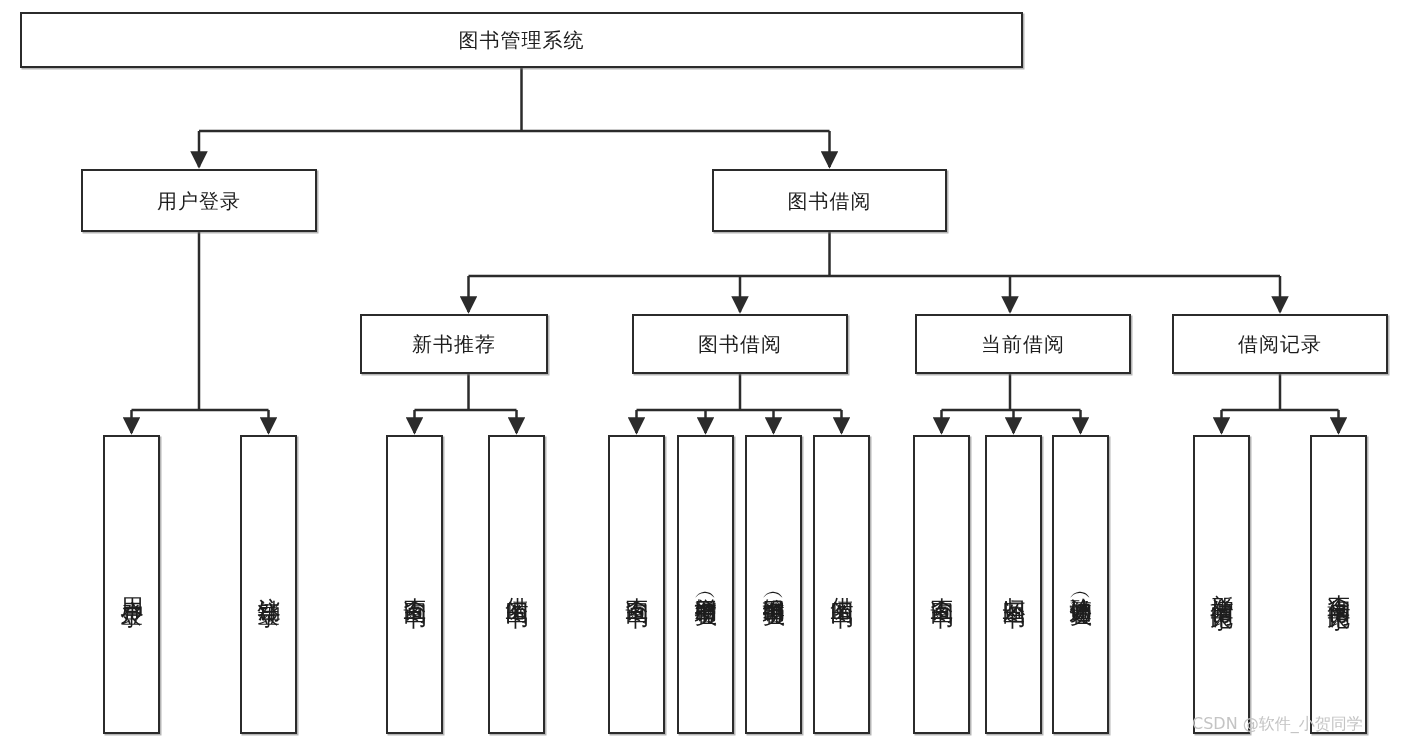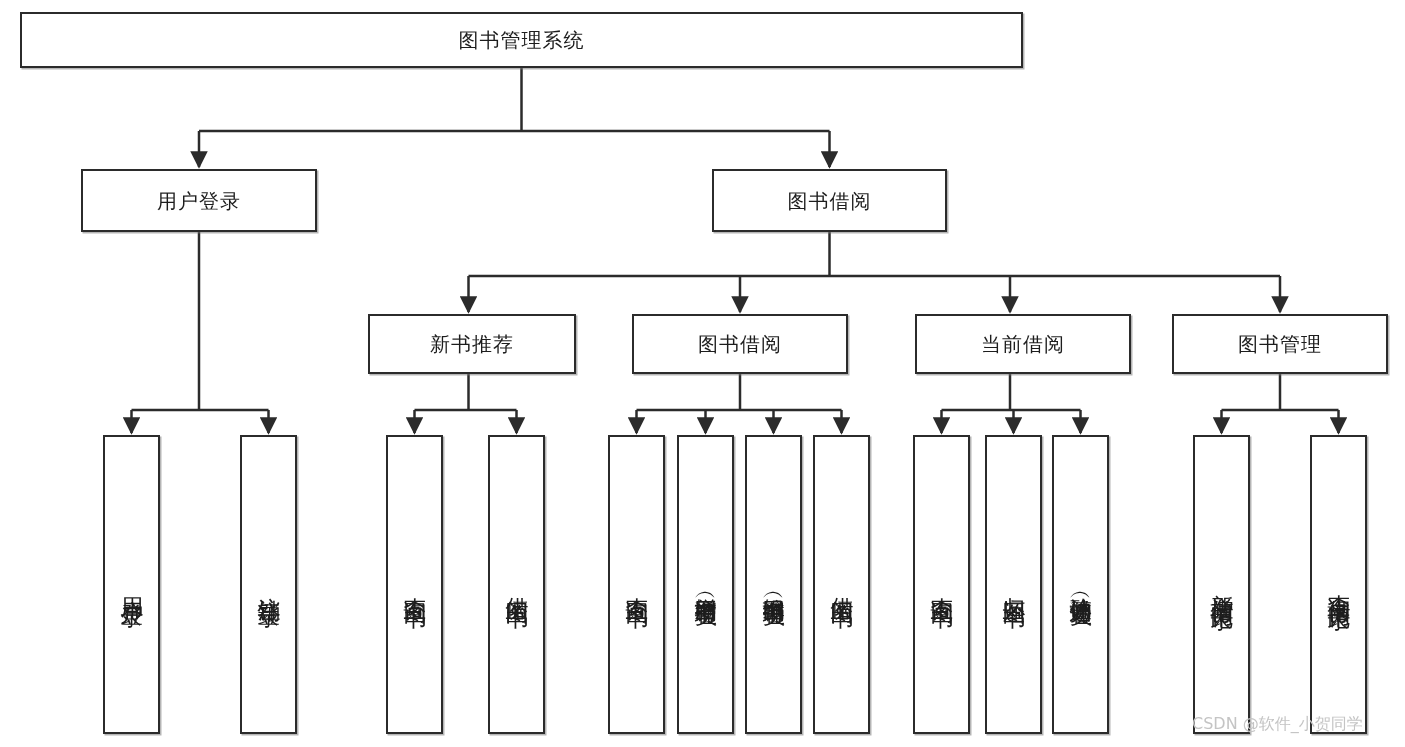--- a/index.html
+++ b/index.html
@@ -100,31 +100,31 @@
 
 <div class="node-box" style="left: 20px; top: 12px; width: 1003px; height: 56px;">
       <div class="node-label-h">图书管理系统</div>
     </div>
     <div class="node-box" style="left: 81px; top: 169px; width: 236px; height: 63px;">
       <div class="node-label-h">用户登录</div>
     </div>
     <div class="node-box" style="left: 712px; top: 169px; width: 235px; height: 63px;">
       <div class="node-label-h">图书借阅</div>
     </div>
-    <div class="node-box" style="left: 360px; top: 314px; width: 208px; height: 60px; margin-left: 8px;">
+    <div class="node-box" style="left: 360px; top: 314px; width: 188px; height: 60px;">
       <div class="node-label-h">新书推荐</div>
     </div>
     <div class="node-box" style="left: 632px; top: 314px; width: 216px; height: 60px; padding-left: 35px;">
       <div class="node-label-h">图书借阅</div>
     </div>
     <div class="node-box" style="left: 902px; top: 314px; width: 216px; height: 60px; margin-left: 13px;">
       <div class="node-label-h">当前借阅</div>
     </div>
     <div class="node-box" style="left: 1172px; top: 314px; width: 216px; height: 60px;">
-      <div class="node-label-h">图书管理</div>
+      <div class="node-label-h">借阅记录</div>
     </div>
     <div class="node-box" style="left: 103px; top: 435px; width: 57px; height: 299px;">
       <div class="node-label-v">用户登录</div>
     </div>
     <div class="node-box" style="left: 240px; top: 435px; width: 57px; height: 299px;">
       <div class="node-label-v">注销登录</div>
     </div>
     <div class="node-box" style="left: 386px; top: 435px; width: 57px; height: 299px;">
       <div class="node-label-v">查询图书</div>
     </div>

